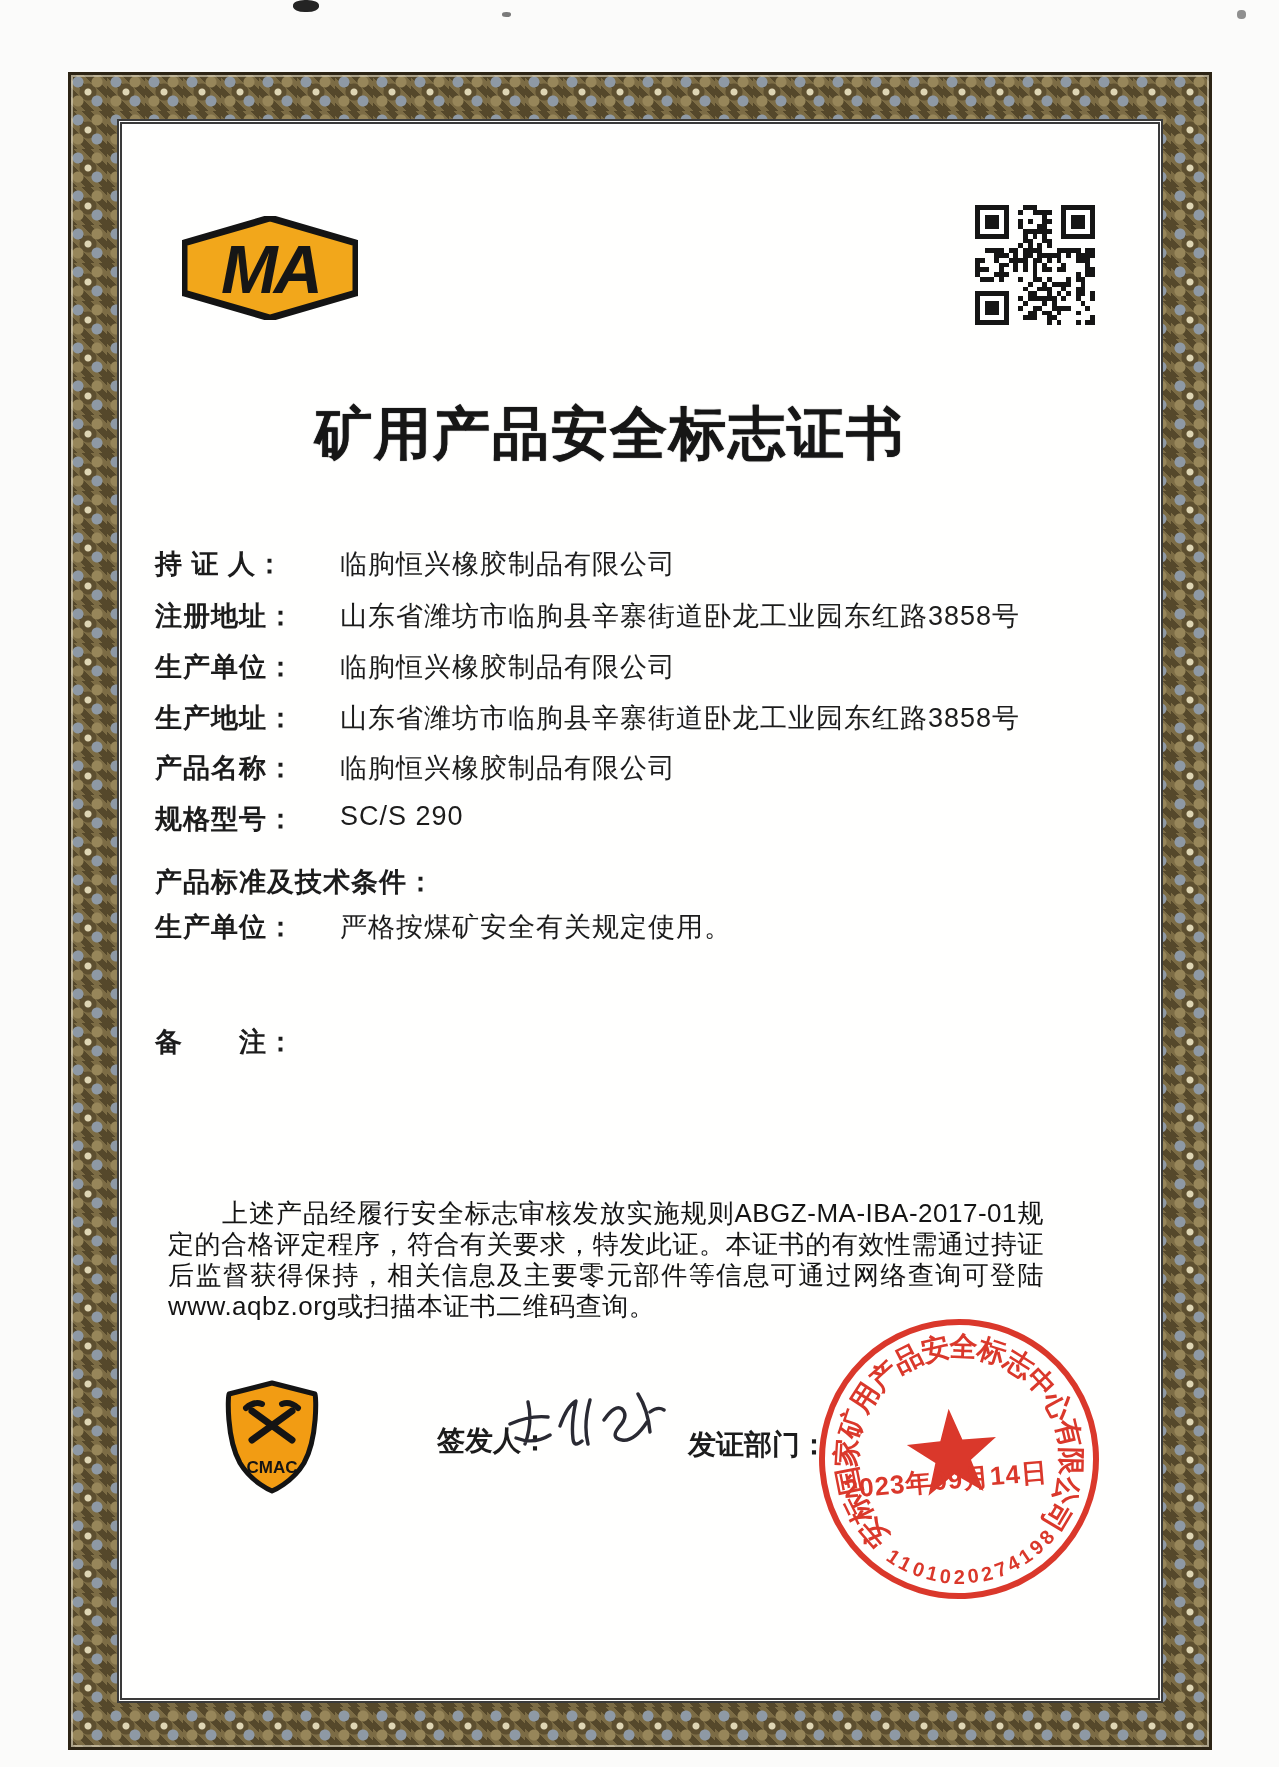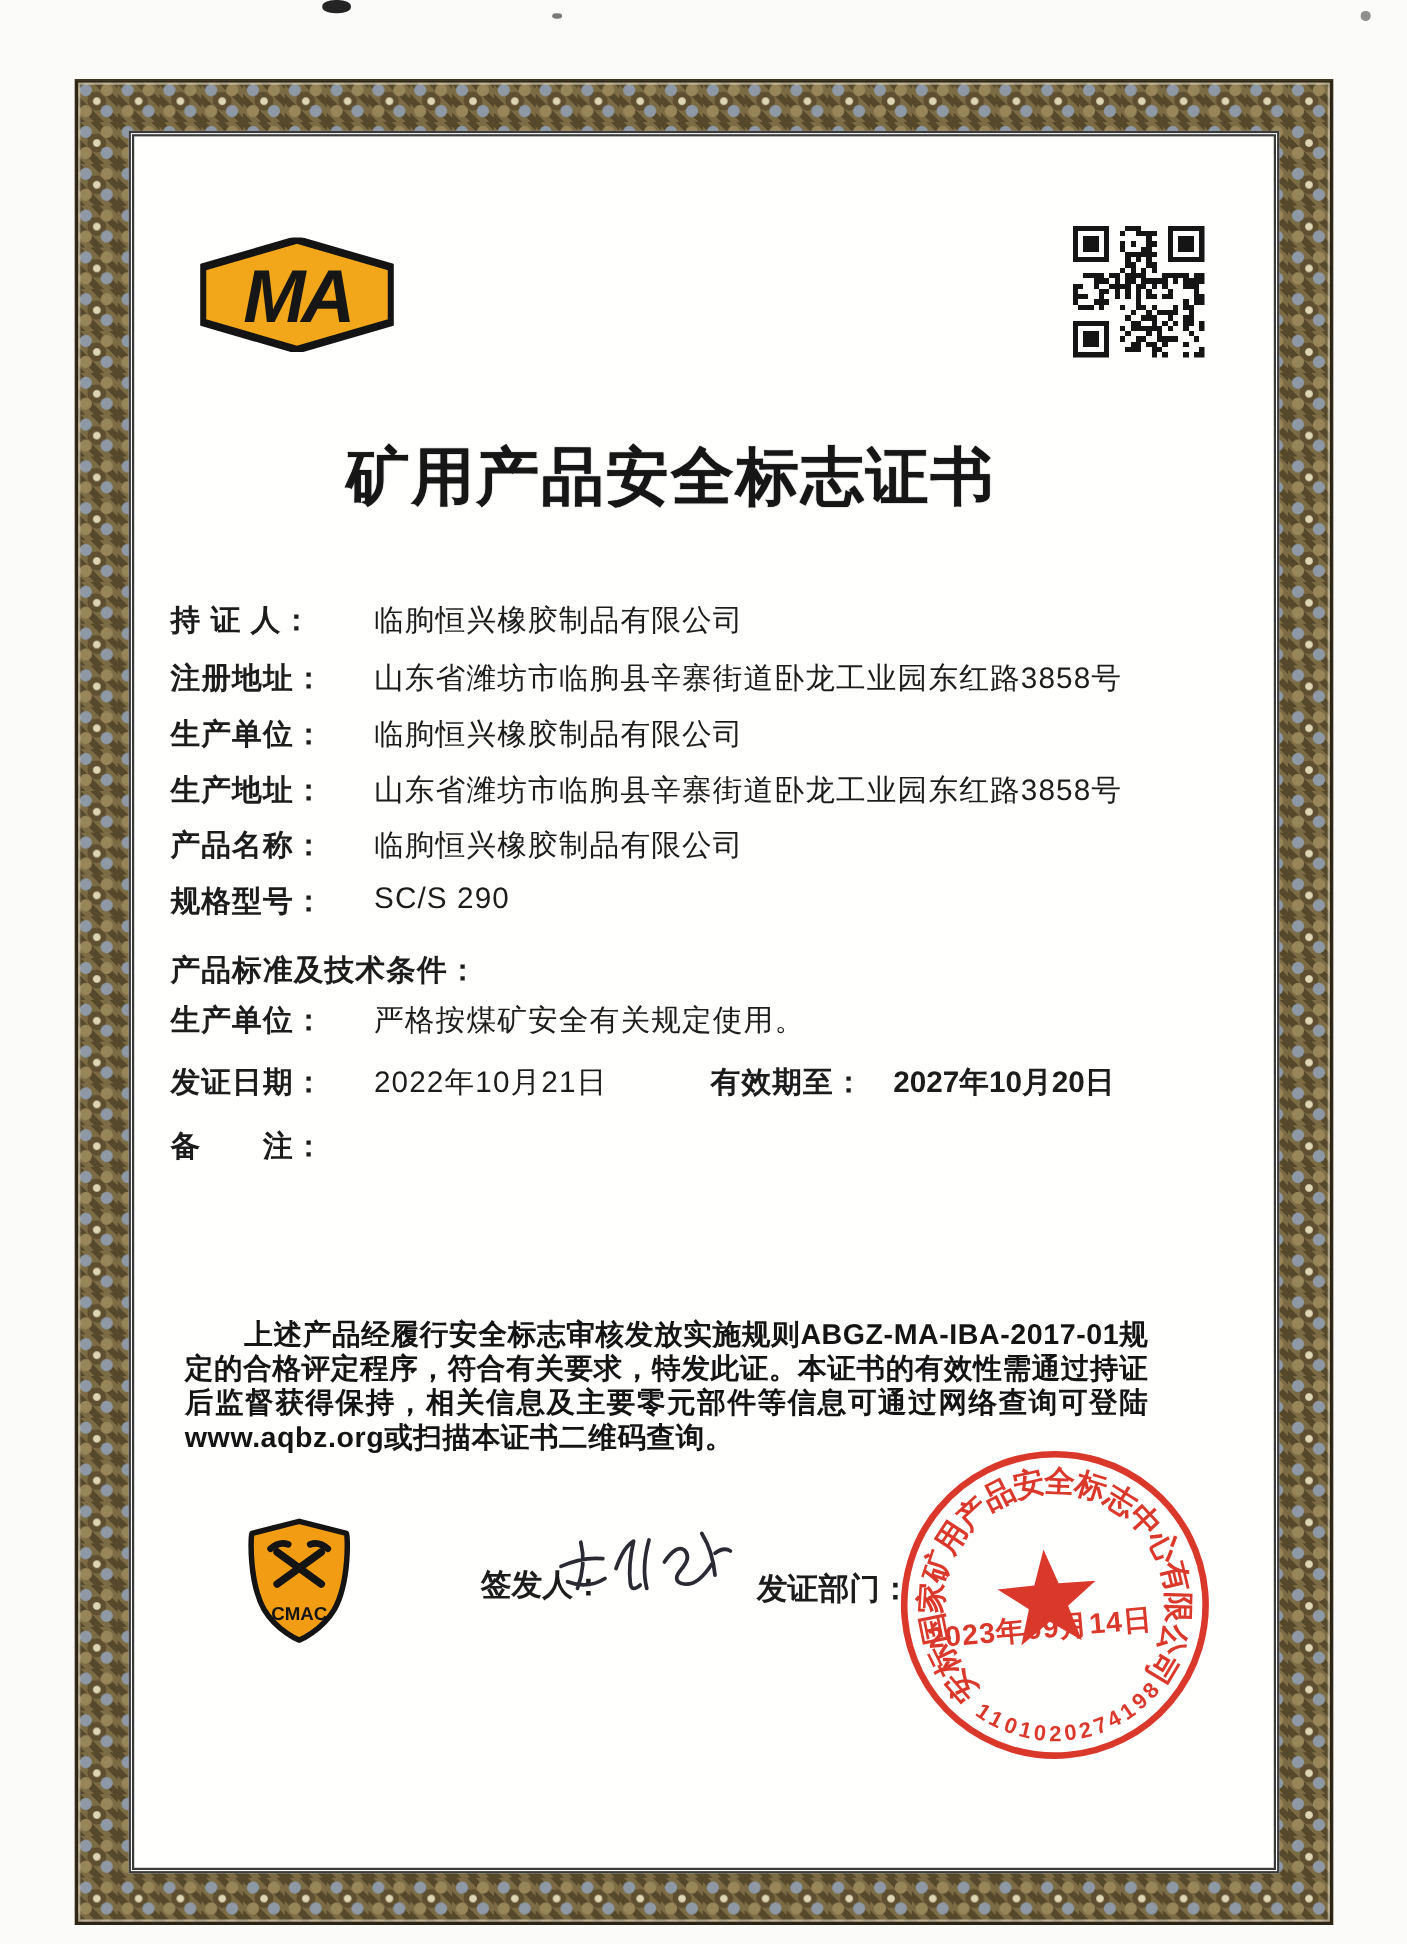--- a/index.html
+++ b/index.html
@@ -48,21 +48,21 @@
   
   .row{position:absolute;left:0;width:1066px;height:36px;}
   .flabel{position:absolute;left:155px;font-size:27px;font-weight:800;white-space:nowrap;letter-spacing:1px;}
   .fvalue{position:absolute;left:340px;font-size:27px;font-weight:400;white-space:nowrap;letter-spacing:1px;}
   .fvalue.std{left:495px;}
   .lab2{position:absolute;left:646px;font-size:27px;font-weight:800;white-space:nowrap;letter-spacing:1px;}
   .val2{position:absolute;left:812px;font-size:27px;font-weight:800;white-space:nowrap;}
 
   .statement{
     position:absolute;left:168px;top:1198px;width:876px;
-    font-size:26px;line-height:31px;font-weight:700;text-align:justify;
+    font-size:26px;line-height:31px;font-weight:400;text-align:justify;
     text-indent:54px;letter-spacing:.5px;color:#141414;
   }
 
   
   .cmac{position:absolute;left:222px;top:1380px;width:100px;height:114px;}
   .signer-label{position:absolute;left:437px;top:1422px;font-size:28px;font-weight:800;white-space:nowrap;}
   .signature{position:absolute;left:500px;top:1382px;width:175px;height:88px;}
   .dept-label{position:absolute;left:688px;top:1426px;font-size:28px;font-weight:800;white-space:nowrap;}
 
   
@@ -317,26 +317,20 @@
     <span class="fvalue">SC/S 290</span>
   </div>
   <div class="row" style="top:864px">
     <span class="flabel">产品标准及技术条件：</span>
   </div>
   <div class="row" style="top:909px">
     <span class="flabel">生产单位：</span>
     <span class="fvalue">严格按煤矿安全有关规定使用。</span>
   </div>
 
-  <div class="row" style="top:966px">
-    <span class="flabel">发证日期：</span>
-    <span class="fvalue">2022年10月21日</span>
-    <span class="lab2">有效期至：</span>
-    <span class="val2">2027年10月20日</span>
-  </div>
 
   <div class="row" style="top:1024px">
     <span class="flabel">备　　注：</span>
   </div>
 
   <div class="statement">上述产品经履行安全标志审核发放实施规则ABGZ-MA-IBA-2017-01规定的合格评定程序，符合有关要求，特发此证。本证书的有效性需通过持证后监督获得保持，相关信息及主要零元部件等信息可通过网络查询可登陆www.aqbz.org或扫描本证书二维码查询。</div>
 
   <div class="cmac">
     <svg viewBox="0 0 100 114" width="100" height="114">
       <path d="M50,3 L93,14 C94,15 96,58 82,83 C70,103 50,111 50,111 C50,111 30,103 18,83 C4,58 6,15 7,14 Z" fill="#f29c13" stroke="#141414" stroke-width="5" stroke-linejoin="round"></path>

